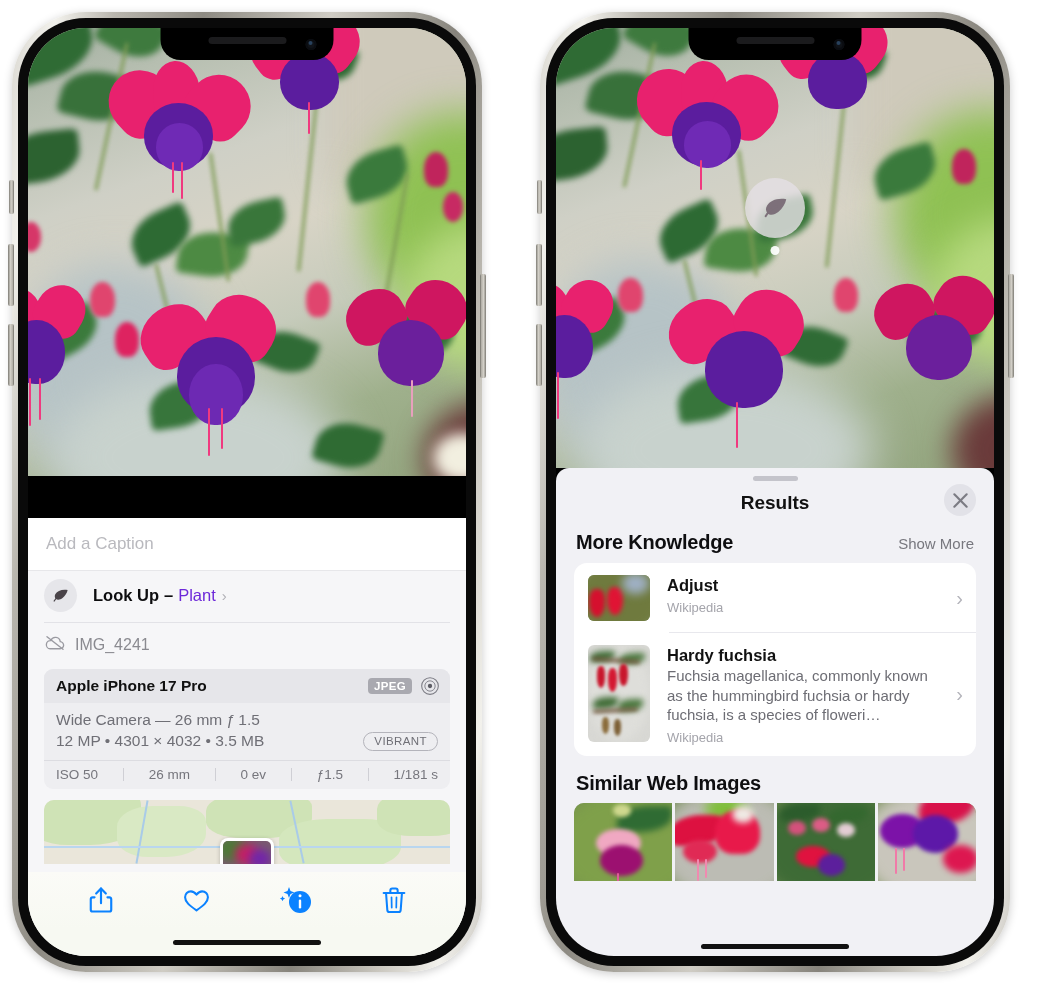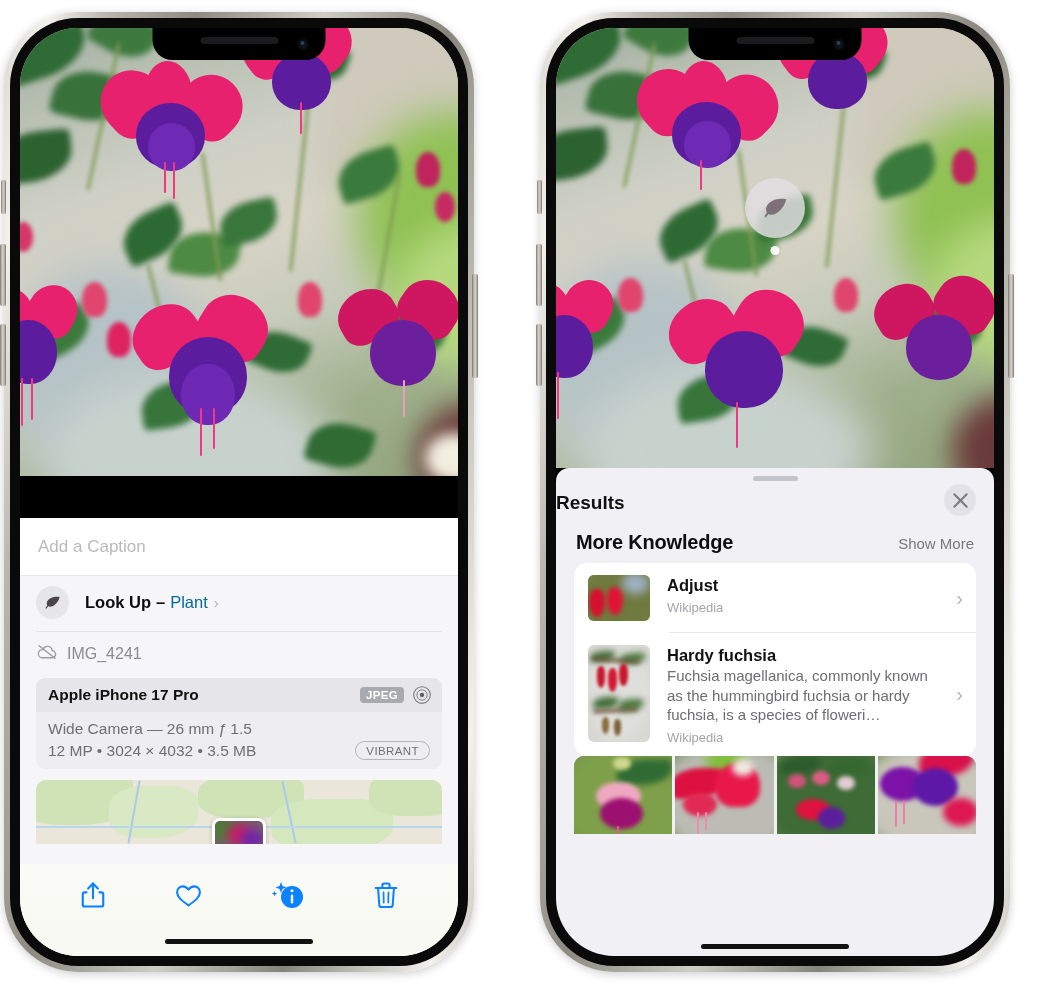--- a/index.html
+++ b/index.html
@@ -6,21 +6,21 @@
   html, body {
     width: 1055px; height: 985px;
     background: #ffffff;
     font-family: "Liberation Sans", sans-serif;
     overflow: hidden;
   }
   .stage { position: relative; width: 1055px; height: 985px; }
 
   
   .phone { position: absolute; top: 12px; width: 470px; height: 960px; }
-  .phone.left  { left: 4px; }
+  .phone.left  { left: 12px; }
   .phone.right { left: 540px; }
 
   .frame-outer {
     position: absolute; inset: 0;
     border-radius: 74px;
     background: linear-gradient(100deg,#d9d7d0 0%, #f2f1ec 7%, #b9b6ae 16%, #8d8a82 30%,
                                 #cfccc4 50%, #87847c 70%, #cbc8c0 84%, #f2f1ec 93%, #cbc8c2 100%);
     box-shadow: 0 2px 10px rgba(0,0,0,.20);
   }
   .frame-inner {
@@ -85,21 +85,21 @@
   }
   .leaf-circle {
     width:33px; height:33px; border-radius:50%; background:#e6e6ea;
     display:flex; align-items:center; justify-content:center; flex:none; position:relative;
   }
   .spark { position:absolute; color:#d6d6dc; line-height:1; }
   .spark.s1 { left:-9px; top:-7px; font-size:13px; }
   .lookup-txt { margin-left:16px; font-size:16.5px; display:flex; align-items:center; gap:5px; }
   .lookup-txt b { font-weight:700; color:#0d0d0f; }
   .lookup-txt .dash { color:#0d0d0f; font-weight:700; }
-  .lookup-txt .sub { color:#0369a1; font-weight:400; }
+  .lookup-txt .sub { color:#6d28d9; font-weight:400; }
   .chev-sm { color:#b0b0b6; font-size:15px; margin-left:1px; }
 
   .meta-block { background:#f6f6f8; padding: 2px 16px 8px; }
   .meta-div { height:1px; background:#e2e2e7; margin: 0 0 12px 0; }
   .date-row { display:flex; align-items:baseline; justify-content:space-between; }
   .date-txt { font-size:16.5px; font-weight:700; color:#111; letter-spacing:.1px; }
   .adjust { font-size:16.5px; color:#0b82ff; }
   .file-row { display:flex; align-items:center; gap:9px; margin-top:7px; }
   .file-name { font-size:16px; color:#8a8a90; }
 
@@ -155,21 +155,21 @@
     backdrop-filter: blur(2px); z-index:12;
   }
   .leaf-dot { position:absolute; width:9px; height:9px; border-radius:50%;
               background:rgba(255,255,255,.92); z-index:12; }
 
   .results-sheet {
     position:absolute; left:0; right:0; bottom:0; background:#f1f1f5;
     border-radius:13px 13px 0 0; display:flex; flex-direction:column; z-index:20;
   }
   .grabber { width:45px; height:5px; border-radius:3px; background:#c4c4cb; margin:8px auto 0; }
-  .res-head { position:relative; height:44px; display:flex; align-items:center; }
+  .res-head { position:relative; height:44px; display:flex; align-items:center; justify-content:center; }
   .res-title { font-size:19px; font-weight:700; color:#111; }
   .close-btn {
     position:absolute; right:18px; top:3px; width:32px; height:32px; border-radius:50%;
     background:#e2e2e8; display:flex; align-items:center; justify-content:center;
   }
   .sec-head { display:flex; align-items:baseline; justify-content:space-between; padding:6px 20px 9px; }
   .sec-title { font-size:20px; font-weight:700; color:#0e0e10; letter-spacing:-.2px; }
   .show-more { font-size:15px; color:#77777e; }
 
   .card-group { margin:0 18px; background:#fff; border-radius:13px; overflow:hidden; }
@@ -341,23 +341,34 @@
                     <circle cx="12" cy="12" r="10" fill="none" stroke="#7c7c84" stroke-width="1.3"></circle>
                     <circle cx="12" cy="12" r="6.2" fill="none" stroke="#7c7c84" stroke-width="1.1"></circle>
                     <circle cx="12" cy="12" r="2.6" fill="#5c5c64"></circle>
                   </svg>
                 </span>
               </span>
             </div>
             <div class="camcard-body">
               <div class="cam-line">Wide Camera — 26 mm ƒ 1.5</div>
               <div class="cam-line2">
-                <span class="cam-line">12 MP • 3024 × 4032 • 3.5 MB</span>
+                <span class="cam-line">12 MP • 4301 × 4032 • 3.5 MB</span>
                 <span class="badge-vibrant">VIBRANT</span>
               </div>
+            </div>
+            <div class="camcard-foot">
+              <span class="exif">ISO 50</span>
+              <span class="exif-sep"></span>
+              <span class="exif">26 mm</span>
+              <span class="exif-sep"></span>
+              <span class="exif">0 ev</span>
+              <span class="exif-sep"></span>
+              <span class="exif">ƒ1.5</span>
+              <span class="exif-sep"></span>
+              <span class="exif">1/181 s</span>
             </div>
           </div>
 
           <div class="map-wrap">
             <div class="map-green" style="left:-4%;top:-20%;width:28%;height:90%;"></div>
             <div class="map-green" style="left:18%;top:10%;width:22%;height:80%;background:#d9e9c4;"></div>
             <div class="map-green" style="left:40%;top:-10%;width:26%;height:70%;"></div>
             <div class="map-green" style="left:58%;top:30%;width:30%;height:80%;background:#d4e7bd;"></div>
             <div class="map-green" style="left:82%;top:-14%;width:24%;height:70%;"></div>
             <div class="map-road" style="left:24%;top:0;width:2px;height:100%;transform:rotate(10deg);"></div>
@@ -557,20 +568,23 @@
             </span>
             <span class="k-body">
               <span class="k-title">Hardy fuchsia</span>
               <span class="k-desc" style="display:block;">Fuchsia magellanica, commonly known as the hummingbird fuchsia or hardy fuchsia, is a species of floweri…</span>
               <span class="k-src" style="display:block;">Wikipedia</span>
             </span>
             <span class="k-chev">›</span>
           </div>
         </div>
 
+        <div class="swi-head">
+          <span class="sec-title">Similar Web Images</span>
+        </div>
 
         <div class="swi-strip">
           <span class="swi-thumb">
             <span class="blob" style="left:-20%;top:-20%;width:150%;height:150%;background:#7fa04a;filter:blur(8px);"></span>
             <span class="leafb" style="left:44%;top:4%;width:56%;height:34%;background:#2f6b33;"></span>
             <span class="blob" style="left:40%;top:2%;width:18%;height:16%;background:#cfd88e;filter:blur(2px);"></span>
             <span class="blob" style="left:22%;top:34%;width:46%;height:36%;background:#f0a8c2;filter:blur(2px);"></span>
             <span class="blob" style="left:26%;top:54%;width:44%;height:40%;background:#9c1070;filter:blur(2px);"></span>
             <span class="stamen" style="left:44%;top:90%;height:12%;background:#e05a9a;"></span>
           </span>

